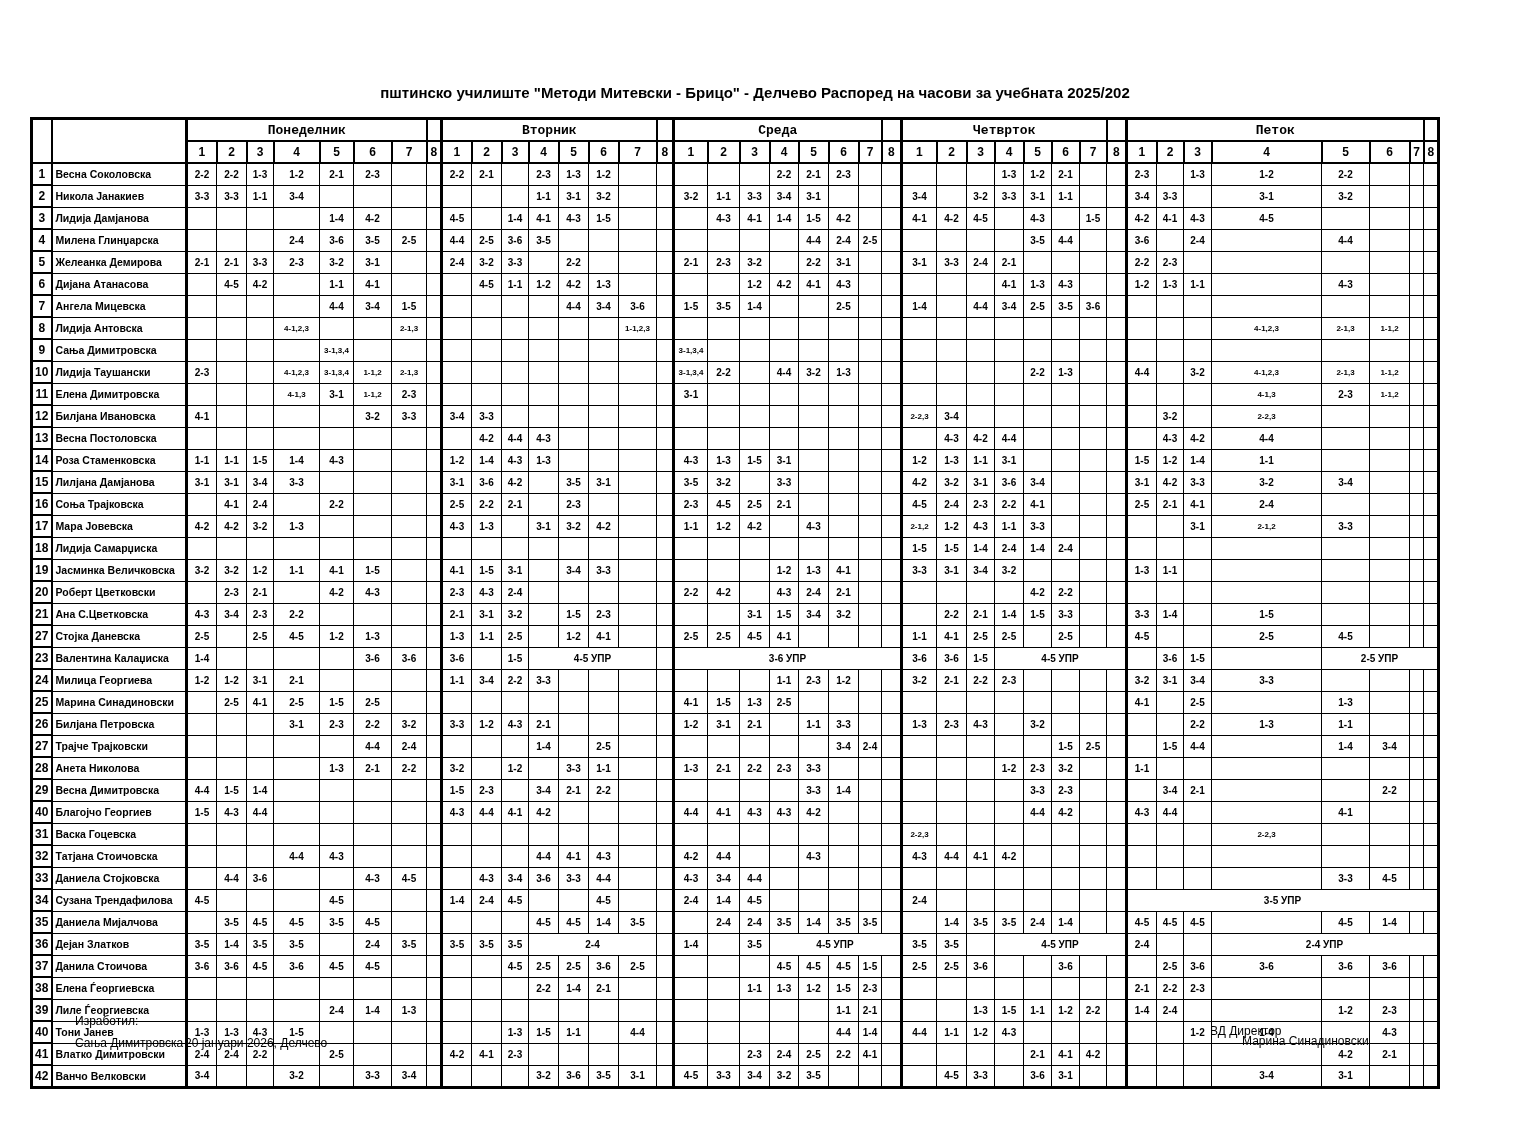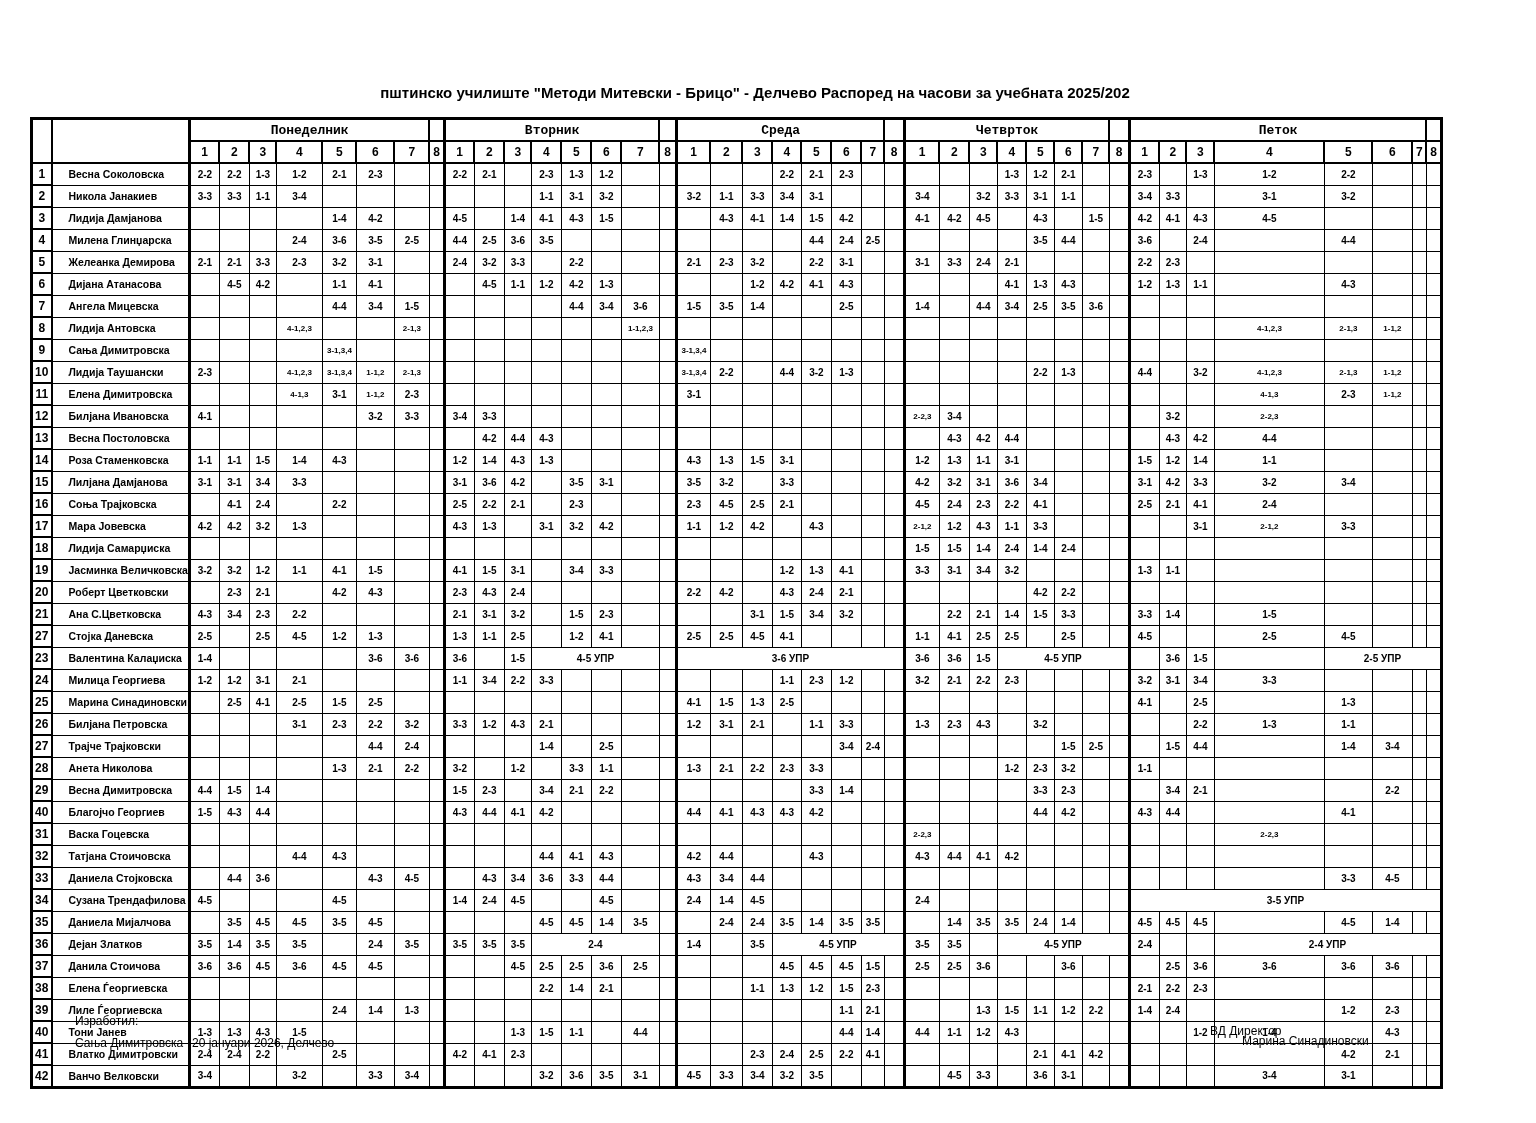--- a/index.html
+++ b/index.html
@@ -9,28 +9,28 @@
          font-size:15px;font-weight:bold;white-space:nowrap;}
   table{border-collapse:collapse;position:absolute;left:30px;top:117px;
         table-layout:fixed;border:3px solid #000;}
   td,th{border:1px solid #000;padding:0;height:20px;overflow:hidden;
         white-space:nowrap;vertical-align:middle;}
   th{border-width:2px;background:#fff;}
   th.day{font-size:13px;font-weight:bold;font-family:Liberation Mono, monospace;}
   th.per{font-size:12px;font-weight:bold;}
   td.num{border-width:2px;font-size:12px;font-weight:bold;text-align:center;}
   td.name{border-left:2px solid #000;border-right:3px solid #000;
-          font-size:10.5px;font-weight:bold;text-align:left;padding-left:16px;}
+          font-size:10.5px;font-weight:bold;text-align:left;padding-left:3px;}
   td.cell{font-size:10px;font-weight:bold;text-align:center;}
   td.cell.sm{font-size:8px;margin-top:44px;}
   td.dstart,th.dstart{border-left:3px solid #000;}
   .footer-item{position:absolute;font-size:12px;font-weight:normal;white-space:nowrap;}
   #f-made-label{left:75px;top:1014px;}
   #f-made-name{left:75px;top:1036px;}
-  #f-date{left:192px;top:1036px;}
+  #f-date{left:185px;top:1036px;}
   #f-dir-label{left:1210px;top:1024px;}
   #f-dir-name{left:1242px;top:1034px;}
 </style>
 </head>
 <body>
 
 <div class="title">пштинско училиште "Методи Митевски - Брицо" - Делчево  Распоред на часови за учебната 2025/202</div>
 
 <table id="timetable">
     <colgroup>

